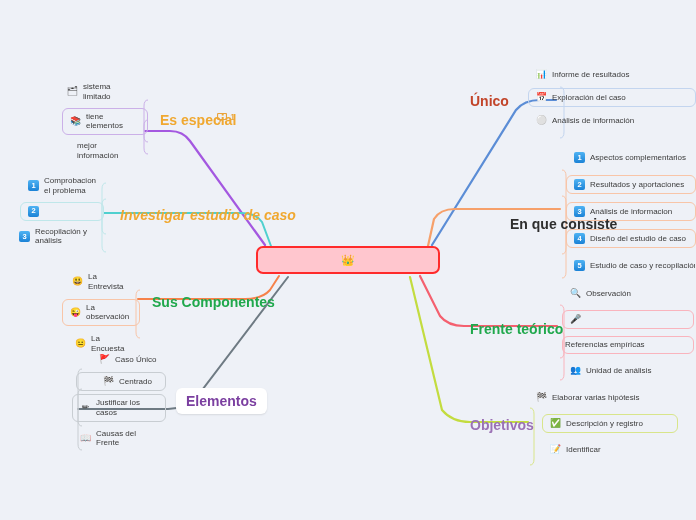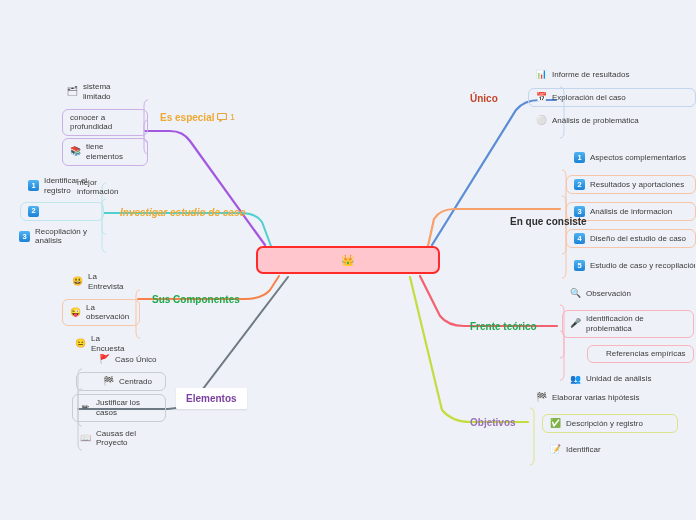--- a/index.html
+++ b/index.html
@@ -55,27 +55,27 @@
   }
   .emoji {
     font-size: 11px;
     line-height: 1;
   }
 
   
   .blabel {
     position: absolute;
     font-weight: bold;
-    font-size: 10px;
+    font-size: 14px;
     white-space: nowrap;
     z-index: 15;
   }
   .blabel.boxed {
     background: #fff;
-    border-radius: 1px;
+    border-radius: 6px;
     padding: 5px 10px;
     box-shadow: 0 1px 2px rgba(0,0,0,.10);
   }
 
   
   .group {
     position: absolute;
     z-index: 10;
   }
   .leaf {
@@ -184,37 +184,34 @@
       <rect x="0.5" y="0.5" width="9" height="6" rx="1" fill="none" stroke="#e8a33d" stroke-width="1.2"></rect>
       <path d="M3 6.5 L3 8.3 L5 6.5" fill="none" stroke="#e8a33d" stroke-width="1.2"></path>
     </svg>
     <span>1</span>
   </div>
   <div class="group" style="left:62px; top:78px; width:86px;">
     <div class="leaf bx" style="padding-left:4px;">
       <span class="ico">🗂</span>
       <span class="ltxt">sistema limitado</span>
     </div>
-    <div class="leaf bx" style="border-color:#cbb0e8; margin-top:3px;">
-      <span class="ltxt">conocer a profundidad</span>
-    </div>
     <div class="leaf bx" style="border-color:#cbb0e8; margin-top:2px;">
       <span class="ico">📚</span>
       <span class="ltxt">tiene elementos</span>
     </div>
-    <div class="leaf bx" style="margin-top:8px; padding-left:14px;">
+    <div class="leaf bx" style="margin-top:2px; padding-left:14px;">
       <span class="ltxt">mejor información</span>
     </div>
   </div>
 
   <div class="blabel" style="left:120px; top:207px; color:#f0a830;font-style:italic;">Investigar estudio de caso</div>
   <div class="group" style="left:20px; top:172px; width:84px;">
     <div class="leaf bx">
       <span class="numbadge">1</span>
-      <span class="ltxt">Identificar el registro</span>
+      <span class="ltxt">Comprobacion el problema</span>
     </div>
     <div class="leaf bx" style="border-color:#bfe7ea; margin-top:2px;">
       <span class="numbadge">2</span>
     </div>
     <div class="leaf bx" style="margin-top:2px; margin-left:-9px;">
       <span class="numbadge">3</span>
       <span class="ltxt">Recopilación y análisis</span>
     </div>
   </div>
 
@@ -243,37 +240,37 @@
     <div class="leaf bx" style="border-color:#c8cdd2; margin-top:3px; padding-left:26px;">
       <span class="ico">🏁</span>
       <span class="ltxt">Centrado</span>
     </div>
     <div class="leaf bx" style="border-color:#c8cdd2; margin-top:3px; margin-left:-4px;">
       <span class="ico">✏</span>
       <span class="ltxt">Justificar los casos</span>
     </div>
     <div class="leaf bx" style="margin-top:3px; margin-left:-4px;">
       <span class="ico">📖</span>
-      <span class="ltxt">Causas del Proyecto</span>
+      <span class="ltxt">Causas del Frente</span>
     </div>
   </div>
 
   <div class="blabel" style="left:470px; top:93px; color:#c2452a;">Único</div>
   <div class="group" style="left:528px; top:65px; width:168px;">
     <div class="leaf bx">
       <span class="ico">📊</span>
       <span class="ltxt">Informe de resultados</span>
     </div>
     <div class="leaf bx" style="border-color:#c3d5ef; margin-top:4px;">
       <span class="ico">📅</span>
       <span class="ltxt">Exploración del caso</span>
     </div>
     <div class="leaf bx" style="margin-top:4px;">
       <span class="ico">⚪</span>
-      <span class="ltxt">Análisis de problemática</span>
+      <span class="ltxt">Análisis de información</span>
     </div>
   </div>
 
   <div class="blabel" style="left:470px; top:216px; color:#2e2e2e;padding-left:40px;">En que consiste</div>
   <div class="group" style="left:566px; top:148px; width:130px;">
     <div class="leaf bx">
       <span class="numbadge">1</span>
       <span class="ltxt">Aspectos complementarios</span>
     </div>
     <div class="leaf bx" style="border-color:#f8c5a8; margin-top:8px;">
@@ -295,23 +292,22 @@
   </div>
 
   <div class="blabel" style="left:470px; top:321px; color:#1fa84c;">Frente teórico</div>
   <div class="group" style="left:562px; top:284px; width:132px;">
     <div class="leaf bx">
       <span class="ico">🔍</span>
       <span class="ltxt">Observación</span>
     </div>
     <div class="leaf bx" style="border-color:#f9b4bd; margin-top:7px;">
       <span class="ico">🎤</span>
-      <span class="ltxt">Identificación de problemática</span>
-    </div>
-    <div class="leaf bx" style="border-color:#f9b4bd; margin-top:7px; padding-left:18px;margin-left:25px;">
+    </div>
+    <div class="leaf bx" style="border-color:#f9b4bd; margin-top:7px; padding-left:2px;">
       <span class="ltxt">Referencias empíricas</span>
     </div>
     <div class="leaf bx" style="margin-top:7px;">
       <span class="ico">👥</span>
       <span class="ltxt">Unidad de análisis</span>
     </div>
   </div>
 
   <div class="blabel" style="left:470px; top:417px; color:#9b71b5;">Objetivos</div>
   <div class="group" style="left:528px; top:388px; width:150px;">

